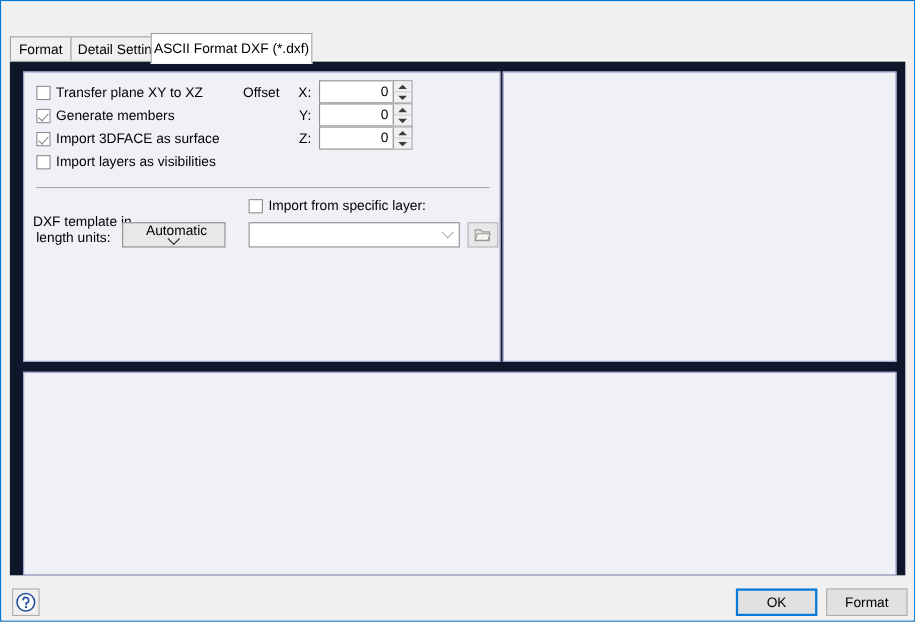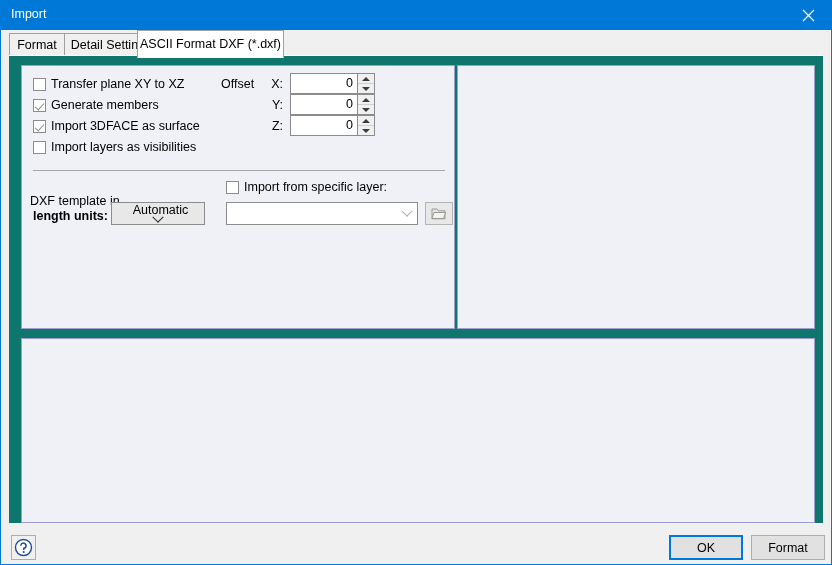--- a/index.html
+++ b/index.html
@@ -100,21 +100,21 @@
     background: #ffffff;
   }
 
   
   .content {
     position: absolute;
     left: 8px;
     top: 55px;
     width: 814px;
     height: 467px;
-    background: #0f766e;
+    background: #0f172a;
   }
 
   .panel {
     position: absolute;
     box-sizing: border-box;
     border: 1px solid #9e9ece;
     background: #eff1f7;
   }
   #panel-left   { left: 12px;  top: 9px;   width: 434px; height: 264px; }
   #panel-right  { left: 448px; top: 9px;   width: 358px; height: 264px; }
@@ -321,28 +321,20 @@
     background: #e1e1e1;
   }
   #btn-ok     { left: 667px; top: 10px; }
   #btn-cancel { left: 749px; top: 10px; }
 </style>
 </head>
 <body>
 
 <div class="window">
 
-  <div class="titlebar">
-    <div class="title-text">Import</div>
-    <div class="close-btn">
-      <svg width="13" height="13" viewBox="0 0 13 13" aria-hidden="true">
-        <path d="M1 1 L12 12 M12 1 L1 12" stroke="#ffffff" stroke-width="1.2" fill="none"></path>
-      </svg>
-    </div>
-  </div>
 
   <div class="tabstrip">
     <div class="tab" style="left:8px;  width:56px;">Format</div>
     <div class="tab" style="left:63px; width:94px;">Detail Settings</div>
     <div class="tab active" style="left:136px; width:147px;">ASCII Format DXF (*.dxf)</div>
   </div>
   <div class="tabs-underline"></div>
 
   <div class="content">
 
@@ -405,21 +397,21 @@
             </div>
           <div class="spin-dn">
               <i class="tri-dn"></i>
             </div>
         </div>
       </div>
 
       <div class="separator" style="left:11px; top:104px; width:412px;"></div>
 
       <div class="plain-label" style="left:8px; top:128px;">DXF template in</div>
-      <div class="plain-label" style="left:11px; top:143px;font-weight:bold;">length units:</div>
+      <div class="plain-label" style="left:11px; top:143px;">length units:</div>
       <div class="combo" style="left:89px; top:136px; width:94px;flex-direction:column;">
         <div class="combo-text">Automatic</div>
         <div class="combo-arrow">
             <i class="chev"></i>
           </div>
       </div>
 
       <div class="chk-row" style="left:204px; top:114px;">
         <span class="chk"></span>
         <span class="chk-label">Import from specific layer:</span>

